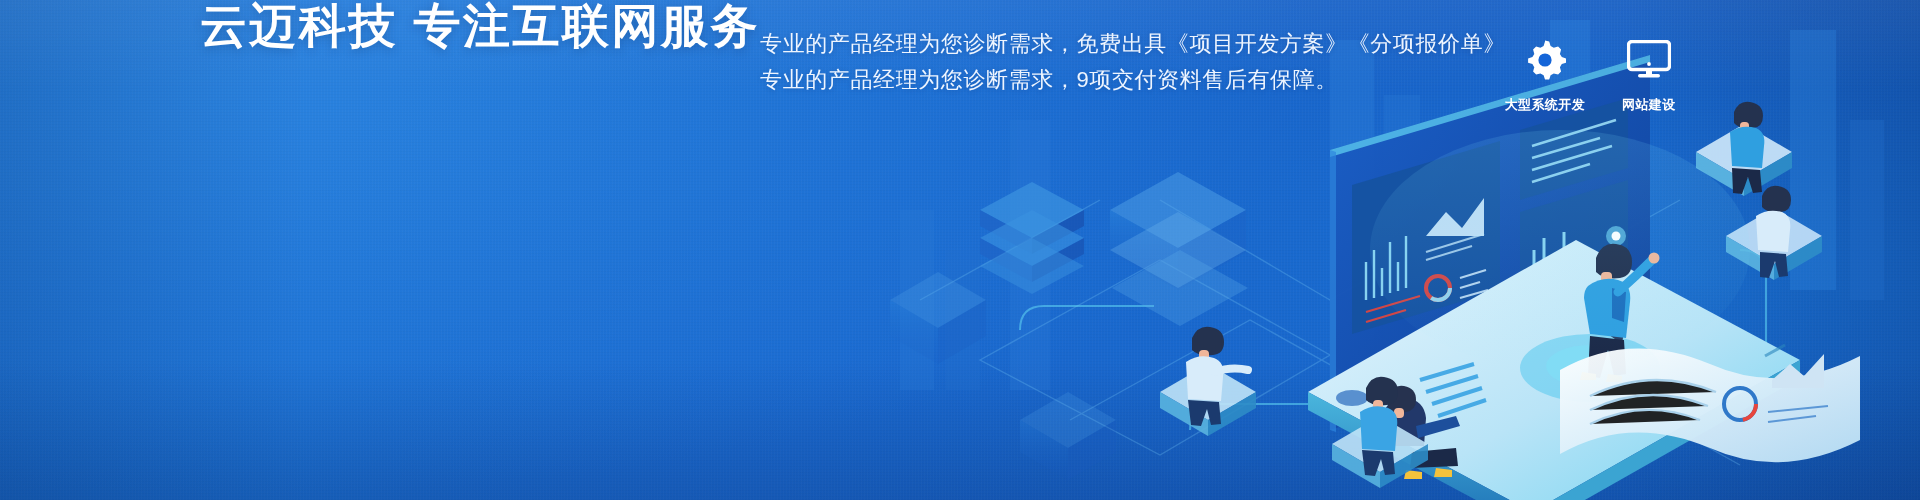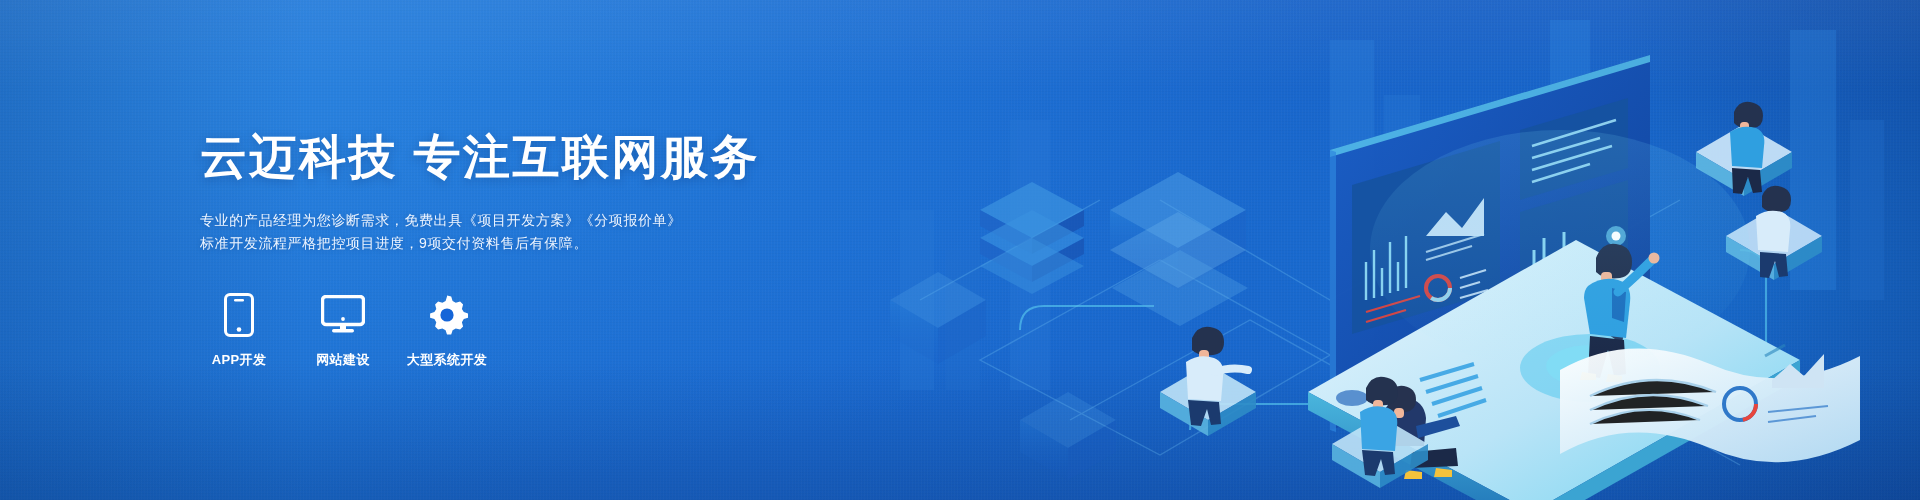--- a/index.html
+++ b/index.html
@@ -30,36 +30,36 @@
   .vignette{
     position:absolute;inset:0;pointer-events:none;
     background:
       linear-gradient(180deg, rgba(255,255,255,.05) 0%, rgba(0,0,0,0) 18%, rgba(0,0,0,0) 72%, rgba(3,30,80,.20) 100%),
       linear-gradient(90deg, rgba(4,38,92,.18) 0%, rgba(0,0,0,0) 16%, rgba(0,0,0,0) 84%, rgba(4,38,92,.22) 100%);
   }
 
   
   .content{
     position:absolute;left:200px;top:0;height:500px;
-    display:flex;flex-direction:column;justify-content:center;
+    display:flex;flex-direction:row;justify-content:center;
     z-index:6;
   }
   .title{
     color:#ffffff;
     font-size:47px;
     font-weight:700;
     letter-spacing:2.5px;
     line-height:1.1;
     text-shadow:0 2px 10px rgba(4,30,80,.25);
     white-space:nowrap;
   }
   .subtitle{
     margin-top:26px;
     color:#eef5ff;
-    font-size:14px;
+    font-size:22px;
     line-height:1.62;
     letter-spacing:.6px;
     white-space:nowrap;
     font-weight:400;
     text-shadow:0 1px 5px rgba(4,30,80,.22);
   }
   .subtitle .line{display:block;}
 
   
   .services{
@@ -361,56 +361,46 @@
   </div>
 
   <div class="vignette"></div>
 
   <div class="content">
 
     <h1 class="title">云迈科技 专注互联网服务</h1>
 
     <div class="subtitle">
       <span class="line">专业的产品经理为您诊断需求，免费出具《项目开发方案》《分项报价单》</span>
-      <span class="line">标准开发流程严格把控项目进度，9项交付资料售后有保障。</span>
+      <span class="line">专业的产品经理为您诊断需求，9项交付资料售后有保障。</span>
     </div>
 
     <div class="services">
+
+
+
 
       <div class="service">
         <span class="glyph">
-          <svg width="30" height="44" viewBox="0 0 30 44">
-            <rect x="1.5" y="1.5" width="27" height="41" rx="4.5" fill="none" stroke="#ffffff" stroke-width="3"></rect>
-            <rect x="10" y="6" width="10" height="2.6" rx="1.3" fill="#ffffff"></rect>
-            <circle cx="15" cy="36.5" r="2.3" fill="#ffffff"></circle>
+          <svg width="42" height="42" viewBox="0 0 42 42">
+            <path d="M21 1.5 l4.2 1.1 l1.4 4.3 l3.2 1.9 l4.3 -1.2 l3 3 l-1.2 4.3 l1.9 3.2 l4.3 1.4 l0 4.2 l-4.3 1.4 l-1.9 3.2 l1.2 4.3 l-3 3 l-4.3 -1.2 l-3.2 1.9 l-1.4 4.3 l-4.2 0 l-1.4 -4.3 l-3.2 -1.9 l-4.3 1.2 l-3 -3 l1.2 -4.3 l-1.9 -3.2 l-4.3 -1.4 l0 -4.2 l4.3 -1.4 l1.9 -3.2 l-1.2 -4.3 l3 -3 l4.3 1.2 l3.2 -1.9 l1.4 -4.3 Z" fill="#ffffff"></path>
+            <circle cx="21" cy="21" r="6.6" fill="#1565d8"></circle>
           </svg>
         </span>
-        <span class="caption">APP开发</span>
+        <span class="caption">大型系统开发</span>
       </div>
-
-
 
       <div class="service">
         <span class="glyph">
           <svg width="44" height="40" viewBox="0 0 44 40">
             <rect x="1.5" y="1.5" width="41" height="28" rx="3.5" fill="none" stroke="#ffffff" stroke-width="3.4"></rect>
             <circle cx="22" cy="24" r="1.9" fill="#ffffff"></circle>
             <rect x="19" y="30" width="6" height="4" fill="#ffffff"></rect>
             <rect x="11" y="34" width="22" height="3.4" rx="1.7" fill="#ffffff"></rect>
           </svg>
         </span>
         <span class="caption">网站建设</span>
       </div>
 
-      <div class="service">
-        <span class="glyph">
-          <svg width="42" height="42" viewBox="0 0 42 42">
-            <path d="M21 1.5 l4.2 1.1 l1.4 4.3 l3.2 1.9 l4.3 -1.2 l3 3 l-1.2 4.3 l1.9 3.2 l4.3 1.4 l0 4.2 l-4.3 1.4 l-1.9 3.2 l1.2 4.3 l-3 3 l-4.3 -1.2 l-3.2 1.9 l-1.4 4.3 l-4.2 0 l-1.4 -4.3 l-3.2 -1.9 l-4.3 1.2 l-3 -3 l1.2 -4.3 l-1.9 -3.2 l-4.3 -1.4 l0 -4.2 l4.3 -1.4 l1.9 -3.2 l-1.2 -4.3 l3 -3 l4.3 1.2 l3.2 -1.9 l1.4 -4.3 Z" fill="#ffffff"></path>
-            <circle cx="21" cy="21" r="6.6" fill="#1565d8"></circle>
-          </svg>
-        </span>
-        <span class="caption">大型系统开发</span>
-      </div>
-
     </div>
   </div>
 
 </div>
 
 </body></html>

